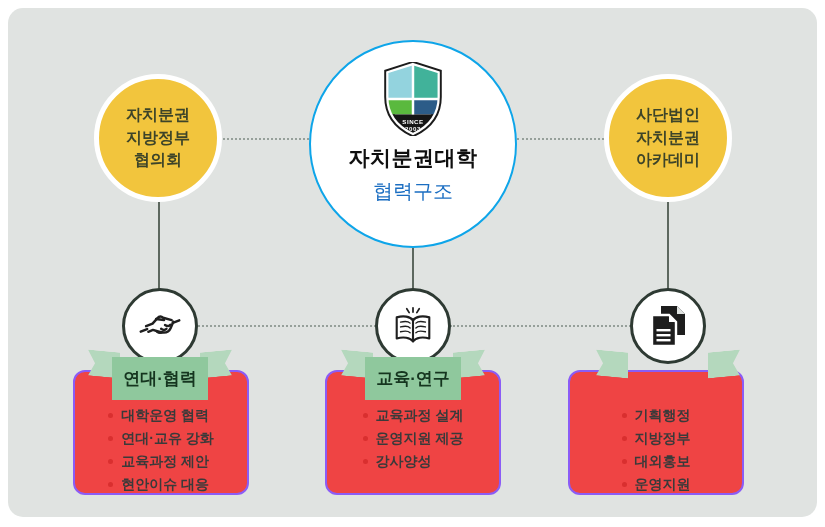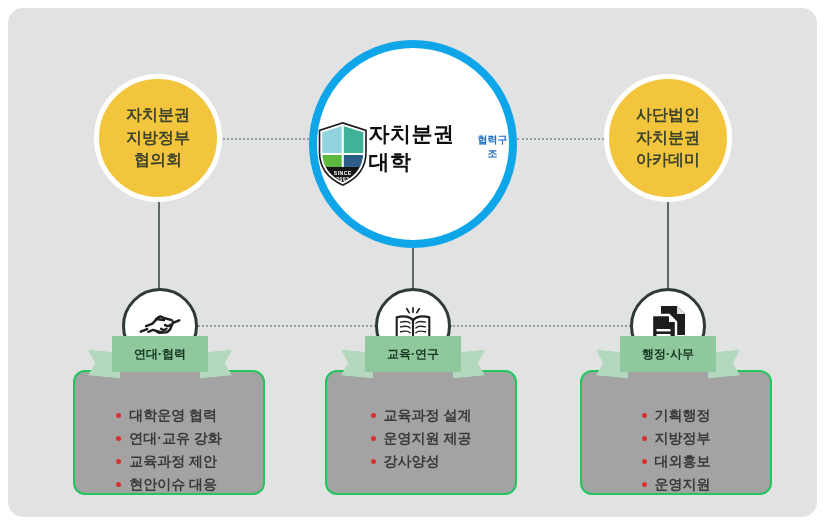--- a/index.html
+++ b/index.html
@@ -22,48 +22,48 @@
   
   .partner { position:absolute; width:128px; height:128px; border-radius:50%;
              background:#f2c53d; border:5px solid #ffffff; z-index:2;
              display:flex; align-items:center; justify-content:center; text-align:center; }
   .partner-left  { left:94px;  top:74px; }
   .partner-right { left:604px; top:74px; }
   .partner span { display:block; font-size:16px; font-weight:bold; color:#3d4429; line-height:1.42; }
 
   
   .hub { position:absolute; left:309px; top:40px; width:208px; height:208px; border-radius:50%;
-         background:#ffffff; border:8px solid #0ea5e9; z-index:2;
-         display:flex; align-items:center; }
+         background:#ffffff; border:2px solid #0ea5e9; z-index:2;
+         display:flex; flex-direction:column; align-items:center; }
   .hub .shield { margin-top:20px; }
   .hub .title { margin-top:8px; font-size:21px; font-weight:bold; color:#0f0f0f; letter-spacing:0.5px; }
-  .hub .subtitle { margin-top:6px; font-size:10px; font-weight:bold; color:#1b6ec2;text-align:center; }
+  .hub .subtitle { margin-top:6px; font-size:20px; font-weight:normal; color:#1b6ec2;text-align:center; }
 
   
   .node { position:absolute; top:288px; width:76px; height:76px; border-radius:50%;
           background:#ffffff; border:3px solid #2e3a33; z-index:2;
           display:flex; align-items:center; justify-content:center; }
   .node-0 { left:122px; } .node-1 { left:375px; } .node-2 { left:630px; }
 
   
   .wing { position:absolute; top:351px; width:32px; height:26px; background:#b4d8bd; z-index:3; }
   .wing-l { clip-path:polygon(0 0,100% 0,100% 100%,0 100%,22% 50%); transform:skewY(5deg); }
   .wing-r { clip-path:polygon(0 0,100% 0,78% 50%,100% 100%,0 100%); transform:skewY(-5deg); }
   .wl-0 { left:88px; }  .wr-0 { left:200px; }
   .wl-1 { left:341px; } .wr-1 { left:453px; }
   .wl-2 { left:596px; } .wr-2 { left:708px; }
-  .band { position:absolute; top:336px; width:96px; height:36px; background:#8fc89d; z-index:4;
+  .band { position:absolute; top:357px; width:96px; height:43px; background:#8fc89d; z-index:4;
           display:flex; align-items:center; justify-content:center;
-          font-size:12px; font-weight:bold; color:#15351f; }
+          font-size:17px; font-weight:bold; color:#15351f; }
   .band-0 { left:112px; } .band-1 { left:365px; } .band-2 { left:620px; }
 
   
-  .box { position:absolute; top:370px; width:192px; height:125px; background:#a3a3a3;
-         border:2px solid #22c55e; border-radius:12px; z-index:1; }
-  .box-0 { left:73px; } .box-1 { left:325px; } .box-2 { left:580px; }
+  .box { position:absolute; top:370px; width:176px; height:125px; background:#ef4444;
+         border:2px solid #8b5cf6; border-radius:12px; z-index:1; }
+  .box-0 { left:73px; } .box-1 { left:325px; } .box-2 { left:568px; }
   .box ul { list-style:none; margin:32px auto 0; width:fit-content; }
   .box li { display:flex; align-items:center; line-height:23px; font-size:14px;
             font-weight:bold; color:#3a3a3a; white-space:nowrap; }
   .dot { width:5px; height:5px; border-radius:50%; background:#d92f2f; margin-right:8px; flex:0 0 auto; }
 
   .icon-svg { display:block; }
 </style>
 </head>
 <body>
 
@@ -156,21 +156,20 @@
   <div class="wing wing-l wl-0"></div>
   <div class="wing wing-r wr-0"></div>
   <div class="band band-0">연대·협력</div>
 
   <div class="wing wing-l wl-1"></div>
   <div class="wing wing-r wr-1"></div>
   <div class="band band-1">교육·연구</div>
 
   <div class="wing wing-l wl-2"></div>
   <div class="wing wing-r wr-2"></div>
-  <div class="band band-2">행정·사무</div>
 
   <div class="box box-0">
     <ul>
       <li>
           <span class="dot"></span>
           <span>대학운영 협력</span>
         </li>
       <li>
           <span class="dot"></span>
           <span>연대·교유 강화</span>

